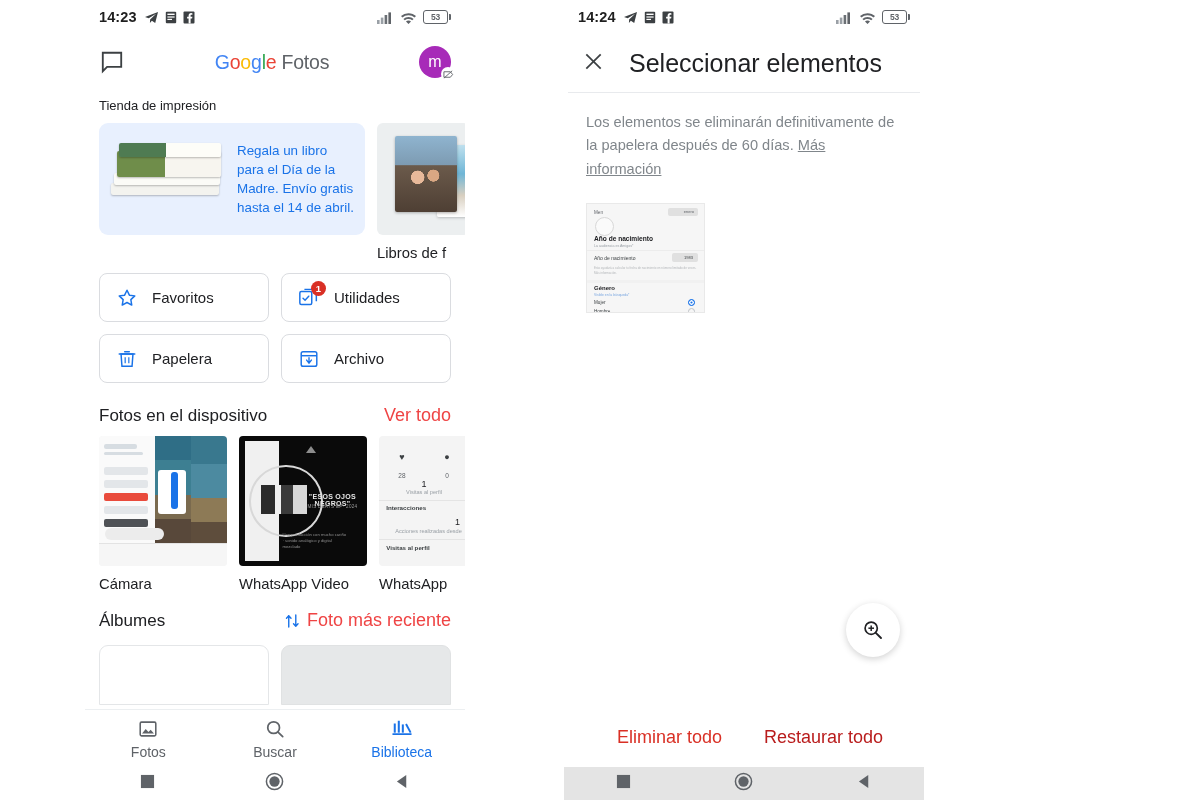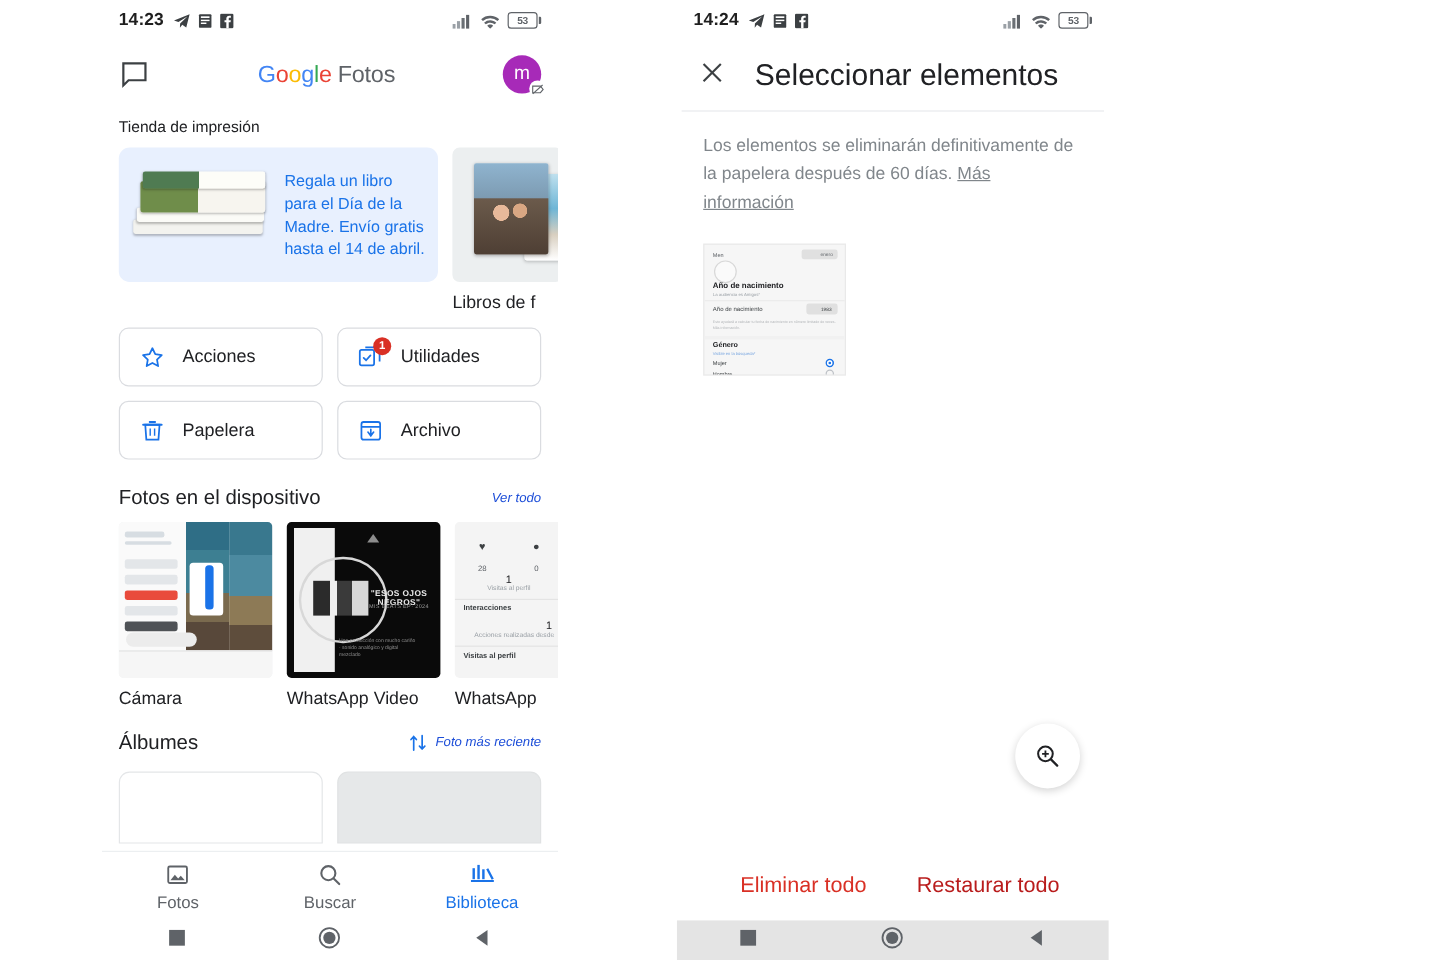--- a/index.html
+++ b/index.html
@@ -56,21 +56,21 @@
     display:flex; align-items:center; justify-content:center; font-size:9px;
   }
 
   
   .sec-title { font-size: 13px; color: #202124; padding: 8px 14px 10px 14px; }
   .sec-head {
     display:flex; align-items:center; justify-content:space-between;
     padding: 10px 14px 10px 14px;
   }
   .sec-head .h { font-size: 17px; color:#202124; }
-  .link { color:#1d4ed8; font-size: 11px; font-style: italic; }
+  .link { color:#ef4444; font-size: 18px; }
 
   
   .store-row { display: flex; gap: 12px; padding: 0 0 0 14px; }
   .promo-card {
     width: 266px; height: 112px; background: #e8f0fe; border-radius: 9px;
     display: flex; align-items: center; padding: 0 8px 0 6px; flex: none;
   }
   .promo-img { width: 132px; height: 96px; position: relative; flex:none; }
   .book {
     position:absolute; border-radius:2px; box-shadow: 0 1px 2px rgba(0,0,0,.25);
@@ -295,21 +295,21 @@
       </div>
     </div>
 
     <div class="tiles">
       <div class="tile">
         <span class="ico">
           <svg width="22" height="22" viewBox="0 0 24 24">
               <path d="M12 3.5l2.6 5.4 5.9.8-4.3 4.1 1 5.9-5.2-2.8-5.2 2.8 1-5.9-4.3-4.1 5.9-.8z" fill="none" stroke="#1a73e8" stroke-width="1.6" stroke-linejoin="round"></path>
             </svg>
         </span>
-        <span class="lbl">Acciones</span>
+        <span class="lbl">Favoritos</span>
       </div>
       <div class="tile">
         <span class="ico">
           <svg width="22" height="22" viewBox="0 0 24 24">
               <rect x="2" y="5" width="13" height="14" rx="1.6" fill="none" stroke="#1a73e8" stroke-width="1.6"></rect>
               <path d="M7 2.6h11a2 2 0 0 1 2 2v11" fill="none" stroke="#1a73e8" stroke-width="1.6"></path>
               <path d="M5.5 12.2l2.2 2.2 4-4.4" fill="none" stroke="#1a73e8" stroke-width="1.6" stroke-linecap="round"></path>
             </svg>
           <span class="dot-badge">1</span>
         </span>

